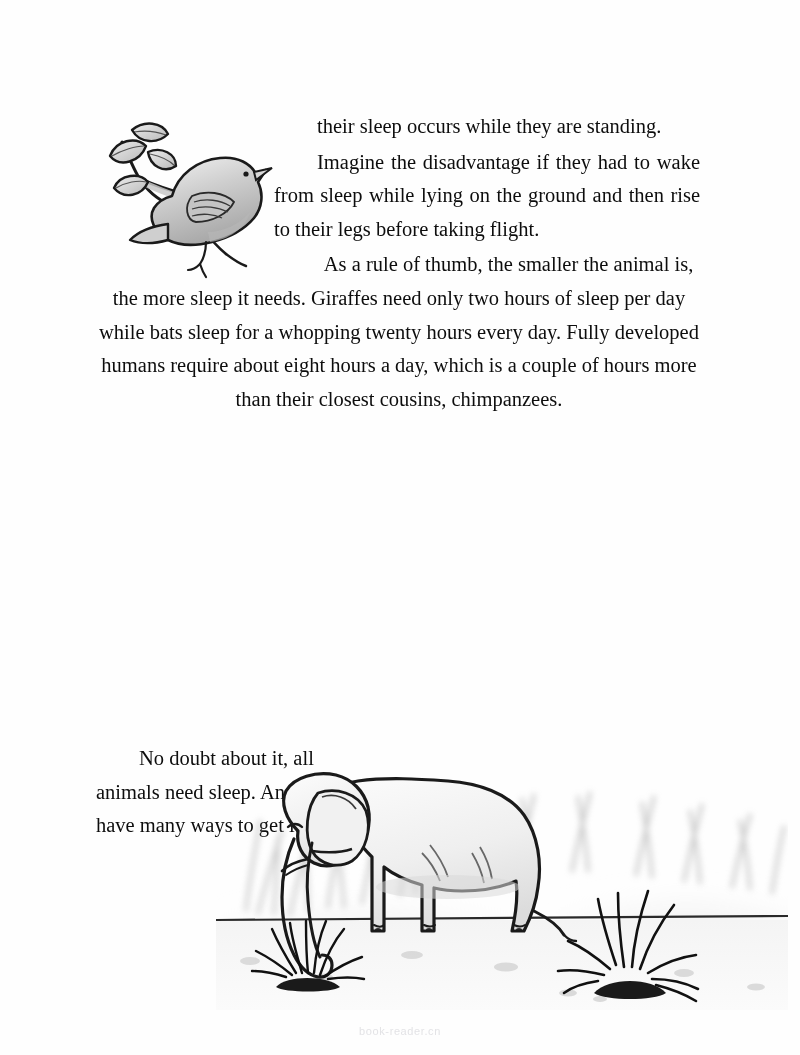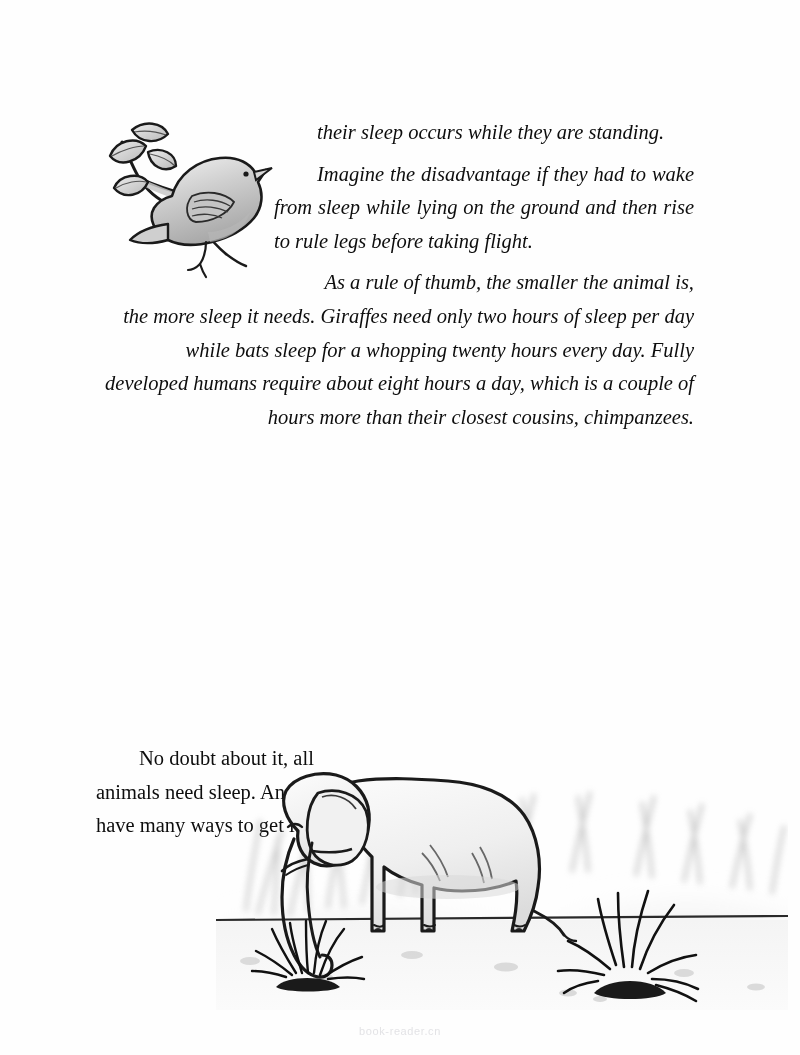--- a/index.html
+++ b/index.html
@@ -24,26 +24,25 @@
     left: 96px;
     top: 108px;
     width: 606px;
     font-size: 20.5px;
     line-height: 33.6px;
     text-align: justify;
     text-justify: inter-word;
     color: #0d0d0d;
   }
   .textblock p {
-    margin: 8px;
+    margin: 2px;
     text-indent: 2.1em;
-    font-style: italic;
   }
   .textblock p:last-child {
-    text-align: right;
+    text-align: center;
   }
 
   
   .bird-float {
     float: left;
     width: 172px;
     height: 167px;
     shape-outside: polygon(0 0, 100% 0, 100% 100%, 0 100%);
     margin: 0 6px 0 0;
   }
@@ -163,21 +162,21 @@
         <path d="M118 130 C118 138 116 146 112 152"></path>
         <path d="M112 152 C108 156 104 158 100 158"></path>
         <path d="M112 152 C114 158 116 162 118 165"></path>
       </g>
     </svg>
   </div>
 
   <div class="textblock">
     <div class="bird-float"></div>
     <p>their sleep occurs while they are standing.</p>
-    <p>Imagine the disadvantage if they had to wake from sleep while lying on the ground and then rise to rule legs before taking flight.</p>
+    <p>Imagine the disadvantage if they had to wake from sleep while lying on the ground and then rise to their legs before taking flight.</p>
     <p>As a rule of thumb, the smaller the animal is, the more sleep it needs. Giraffes need only two hours of sleep per day while bats sleep for a whopping twenty hours every day. Fully developed humans require about eight hours a day, which is a couple of hours more than their closest cousins, chimpanzees.</p>
   </div>
 
   <div class="tail-text">
     <p>No doubt about it, all animals need sleep. And they have many ways to get it.</p>
   </div>
 
   <div class="elephant-art">
     <svg viewBox="0 0 572 275" width="572" height="275" xmlns="http://www.w3.org/2000/svg">
       <defs>

